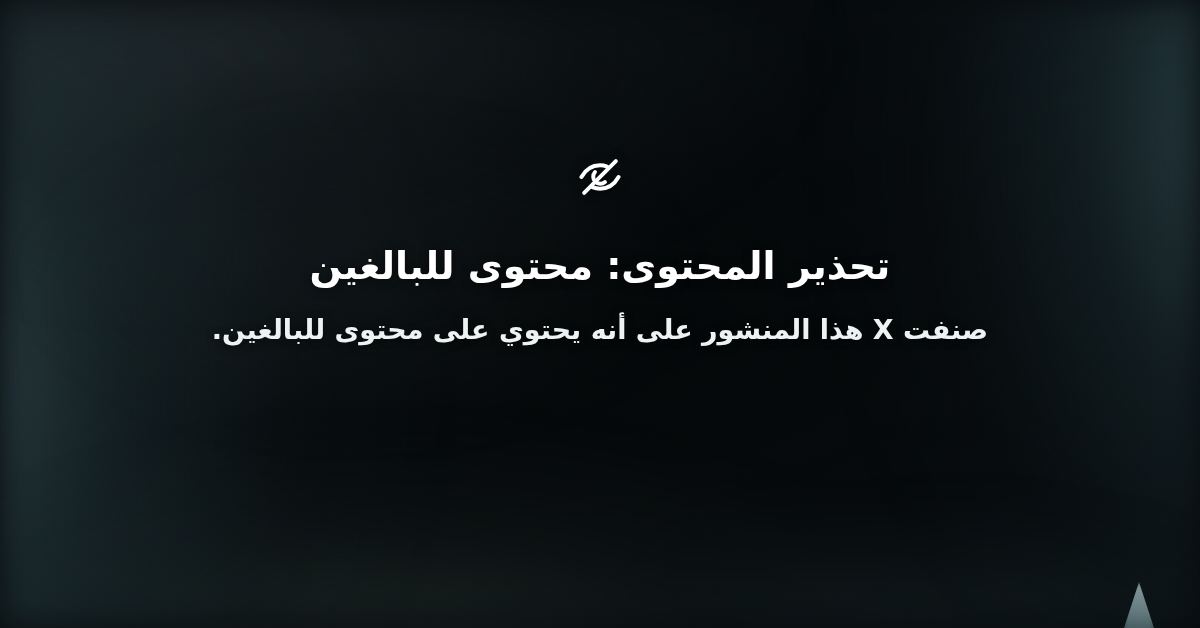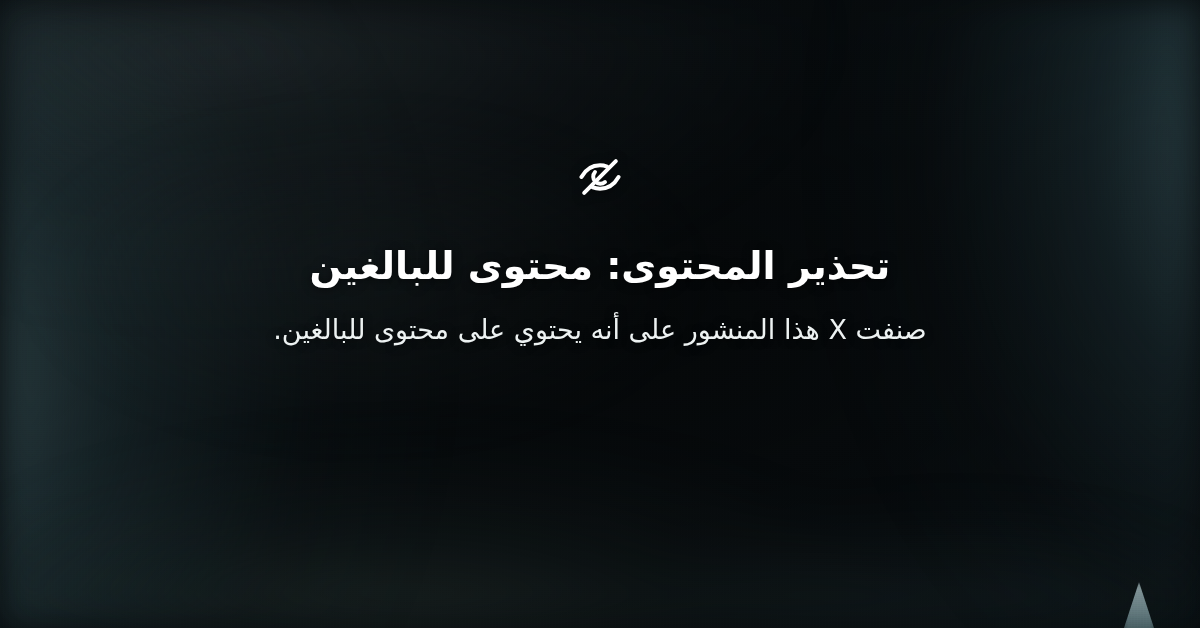--- a/index.html
+++ b/index.html
@@ -132,21 +132,21 @@
     text-align: center;
     letter-spacing: 0;
     text-shadow: 0 1px 10px rgba(0,0,0,0.55);
     max-width: 640px;
   }
 
   .subtitle {
     margin: 22px 0 0 0;
     font-size: 27px;
     line-height: 1.42;
-    font-weight: 400;
+    font-weight: 700;
     color: #edf2f2;
     text-align: center;
     text-shadow: 0 1px 9px rgba(0,0,0,0.55);
     max-width: 780px;
   }
 
   .action-row {
     width: 780px;
     display: flex;
     justify-content: flex-start;

